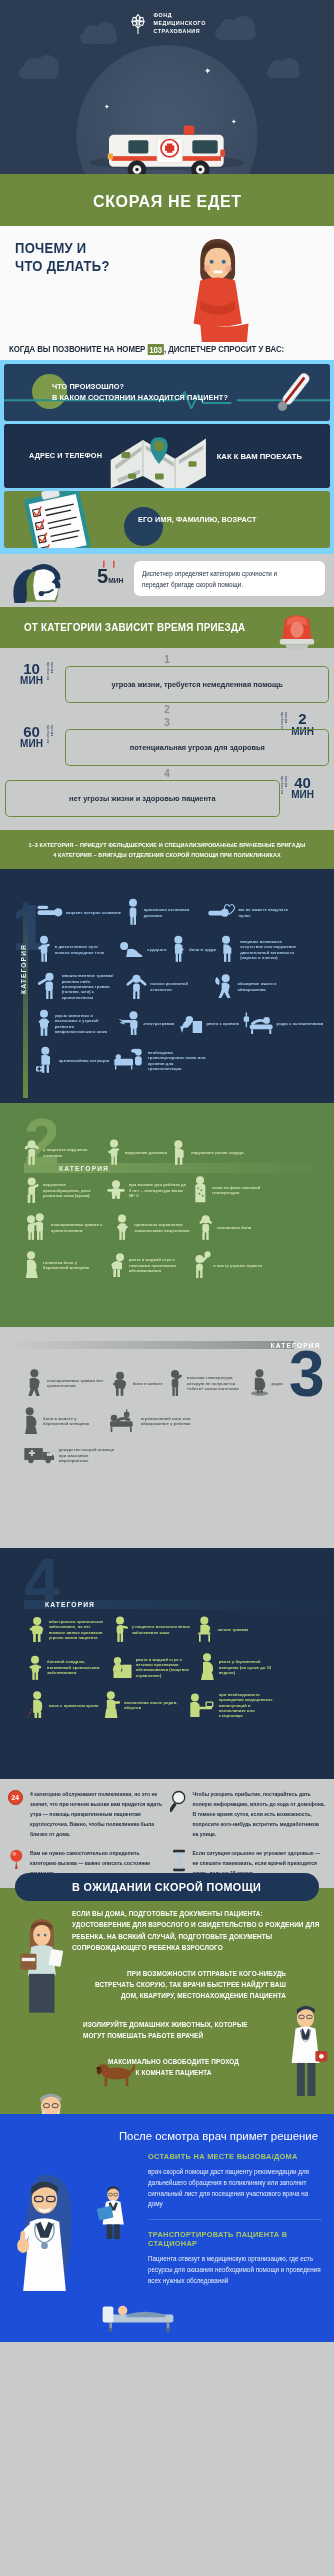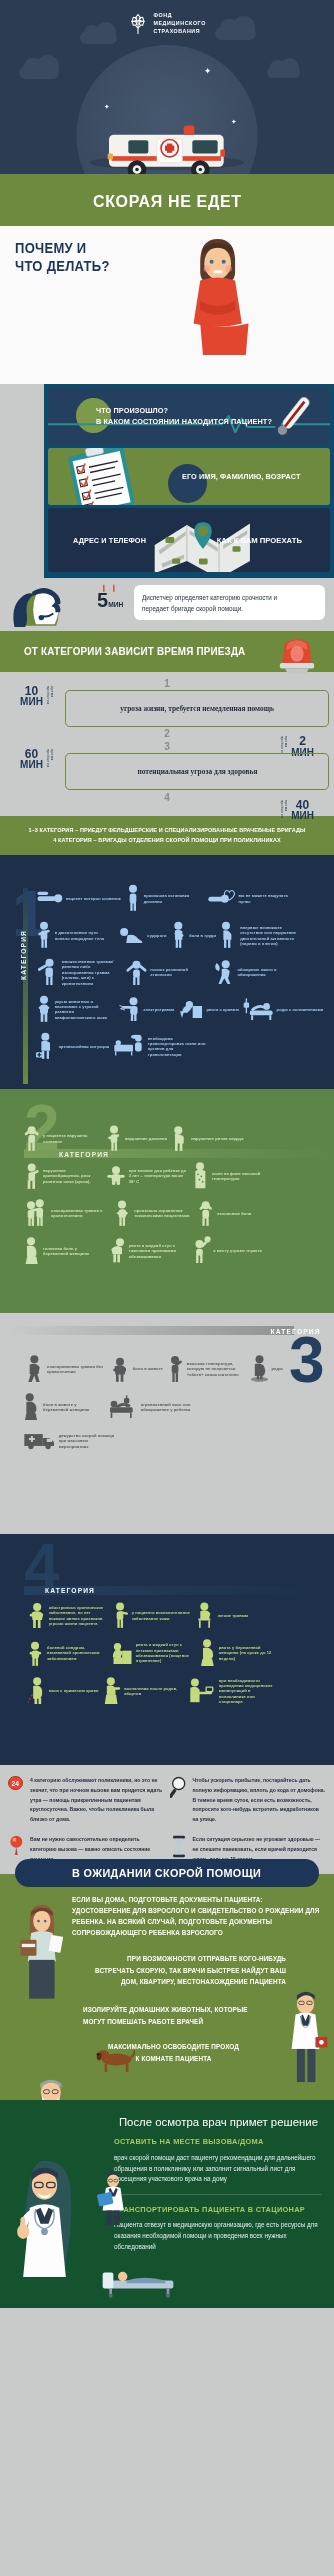--- a/index.html
+++ b/index.html
@@ -38,29 +38,29 @@
 
   .ambulance { position:absolute; left:50%; transform:translateX(-50%); bottom:-9.4px; width:140px; height:67px; }
   .amb-shadow { position:absolute; left:50%; transform:translateX(-50%); bottom:4px; width:154px; height:14.7px; background:rgba(0,0,0,.16); border-radius:50%; }
   .spark { position:absolute; color:#fff; font-size:8.7px; line-height:1; }
 
   
   .titlebar { background:#6d8a3e; text-align:center; padding:17.4px 6.7px 13.4px; position:relative; }
   .titlebar h1 { color:#fff; font-size:17.4px; letter-spacing:0.7px; font-weight:bold; text-transform:uppercase; font-family:"Liberation Sans Narrow","Liberation Sans",sans-serif; transform:scaleX(.92); }
 
   
-  .why { background:#fafafa; position:relative; height:158px; overflow:hidden; }
+  .why { background:#fafafa; position:relative; height:134px; overflow:hidden; }
   .why h2 { position:absolute; left:14.7px; top:14.7px; color:#1d3557; font-size:14px; line-height:1.25; font-weight:bold; text-transform:uppercase; letter-spacing:0.3px; transform:scaleX(.93); transform-origin:left; }
   .lady { position:absolute; right:80px; top:5.3px; width:74px; height:124px; }
   .when-bar { position:absolute; left:0; right:0; bottom:0; background:#fafafa; padding:2.7px 6.7px 5.3px 9.4px; }
   .when-bar .line { color:#1d2b3a; font-size:8.3px; font-weight:bold; text-transform:uppercase; letter-spacing:-0.1px; white-space:nowrap; transform:scaleX(.95); transform-origin:left; }
   .num103 { background:#6d8a3e; color:#fff; padding:0.7px 2px; }
 
   
-  .qwrap { background:#0c4a6e; padding:4px 4px 2.7px;margin-left:44px; }
+  .qwrap { background:#7dd3fc; padding:4px 4px 2.7px; }
   .qstrip { position:relative; margin-bottom:3.3px; border-radius:2.7px; overflow:hidden; height:57px; display:flex; align-items:center; }
   .q1 { background:#24405e; }
   .q2 { background:#6d8a3e; }
   .q3 { background:#1d2f49; height:64px; }
   .qtext { position:relative; z-index:3; color:#fff; font-size:7.7px; font-weight:bold; text-transform:uppercase; line-height:1.5; letter-spacing:0.1px; transform:scaleX(.95); transform-origin:left; }
   .q1 .qtext { margin-left:48px; }
   .q2 .qtext { margin-left:134px; }
   .q3 .qtext { margin-left:25.4px; }
   .q3 .qtext2 { position:absolute; right:28px; z-index:3; color:#fff; font-size:7.7px; font-weight:bold; text-transform:uppercase; }
   .dotgreen { position:absolute; left:28px; top:10.7px; width:35px; height:35px; border-radius:50%; background:#7d9a4a; z-index:1; }
@@ -78,27 +78,27 @@
 
   
   .catbar { background:#6d8a3e; position:relative; height:41px; display:flex; align-items:center; }
   .catbar h3 { color:#fff; font-size:10.4px; font-weight:bold; text-transform:uppercase; margin-left:24px; letter-spacing:0.2px; transform:scaleX(.95); transform-origin:left; }
   .siren { position:absolute; right:17.4px; bottom:-2.7px; width:40px; height:41px; }
 
   
   .times { background:#c9cbca; padding:6.7px 5.3px 10.7px; }
   .trow { position:relative; margin-bottom:2.7px; }
   .tnum { position:absolute; top:8px; color:#1d3557; font-weight:bold; text-align:center; width:31px; }
-  .tnum .n { font-size:12px; line-height:.95; }
+  .tnum .n { font-size:15px; line-height:.95; }
   .tnum .m { font-size:10px; line-height:1; }
   .tlabel { position:absolute; font-size:3.5px; color:#1d3557; letter-spacing:0.3px; text-transform:lowercase; writing-mode:vertical-rl; top:8px; height:28px; }
   .tbox { border:1.1px solid #6d8a3e; border-radius:4.7px; min-height:37px; display:flex; align-items:center; justify-content:center; padding:5.3px 9.4px; }
   .tbox span { color:#1d2b3a; font-size:7.7px; font-weight:bold; text-align:center; transform:scaleX(.96); }
   .tstep { text-align:center; color:#8a8d8b; font-size:10px; font-weight:bold; margin:-1.3px 0 1.3px; }
-  .left .tbox { margin-left:60px;font-family:Liberation Serif, serif; }
+  .left .tbox { margin-left:60px; }
   .left .tnum { left:10.7px; }
   .left .tlabel { left:41px; }
   .right .tbox { margin-right:49px; }
   .right .tnum { right:10.7px; }
   .right .tlabel { right:41px; }
 
   
   .brigades { background:#6d8a3e; color:#fff; text-align:center; padding:9.4px 8px; font-size:5.5px; font-weight:bold; text-transform:uppercase; line-height:1.85; letter-spacing:0.1px; }
 
   
@@ -153,21 +153,21 @@
   .waitpill h3 { color:#fff; font-size:11.4px; font-weight:bold; text-transform:uppercase; letter-spacing:0.4px; transform:scaleX(.95); }
   .wtext { color:#fff; font-size:6.4px; font-weight:bold; text-transform:uppercase; line-height:1.75; letter-spacing:0.1px; }
   .w1 { margin:-8px 13.4px 0 72px; }
   .w2 { margin:14.7px 48px 0 87px; text-align:right; }
   .w3 { margin:17.4px 80px 0 83px; }
   .w4 { margin:14.7px 94px 0 107px; text-align:center; }
 
   
   .finalpill { background:#6d8a3e; border-radius:0 0 17.4px 17.4px; margin:0 12px; padding:7.4px 6.7px 9.4px; text-align:center; }
   .finalpill h3 { color:#fff; font-size:10.4px; font-weight:bold; text-transform:uppercase; letter-spacing:0.2px; transform:scaleX(.94); }
-  .final { background:#14532d; position:relative; padding-bottom:16px; min-height:174px; }
+  .final { background:#1d4ed8; position:relative; padding-bottom:16px; min-height:174px;padding-left:34px; }
   .final h4 { color:#fff; font-size:11.4px; text-align:right; padding:16px 16px 0 0; font-weight:normal; }
   .decision { margin:9.4px 12px 0 114px; }
   .dtitle { color:#a8c763; font-size:7.4px; font-weight:bold; text-transform:uppercase; letter-spacing:0.3px; margin-bottom:6.7px; }
   .dbody { color:#e8eef5; font-size:6.3px; line-height:1.7; }
   .dsep { height:0.7px; background:rgba(255,255,255,.18); margin:9.4px 0; }
   .bigdoc { position:absolute; left:6.7px; top:57px; width:87px; height:120px; }
   .smalldoc { position:absolute; left:95px; top:72px; width:35px; height:53px; }
 </style>
 </head>
 <body>
@@ -247,20 +247,23 @@
         <circle cx="47" cy="46" r="3" fill="#3d6b8e"></circle>
           <circle cx="65" cy="46" r="3" fill="#3d6b8e"></circle>
         <circle cx="40" cy="56" r="5" fill="#f0a08a" opacity=".6"></circle>
           <circle cx="72" cy="56" r="5" fill="#f0a08a" opacity=".6"></circle>
         <rect x="50" y="59" width="13" height="4" rx="1" fill="#fff"></rect>
         <path d="M30 74 q26 -9 52 0 l10 64 q-36 10 -72 0 z" fill="#e2462f"></path>
         <path d="M30 138 q36 10 72 0 l-4 47 l-64 0 z" fill="#e2462f"></path>
         <path d="M30 104 q26 16 52 0 l0 14 q-26 14 -52 0 z" fill="#cf3a25"></path>
       </svg>
     </div>
+    <div class="when-bar">
+      <div class="line"><span>КОГДА ВЫ ПОЗВОНИТЕ НА НОМЕР</span> <span class="num103">103</span><span>, ДИСПЕТЧЕР СПРОСИТ У ВАС:</span></div>
+    </div>
   </section>
 
   <section class="qwrap">
     <div class="qstrip q1">
       <div class="dotgreen"></div>
       <svg class="ekg" viewBox="0 0 500 26" preserveAspectRatio="none">
         <path d="M0 14 H260 l10 -12 l10 24 l10 -20 l8 12 H340 l0 0" fill="none" stroke="#2a8f93" stroke-width="3"></path>
         <path d="M348 14 H500" fill="none" stroke="#2a8f93" stroke-width="3"></path>
       </svg>
       <div class="qtext">
@@ -269,20 +272,45 @@
       </div>
       <span style="position:absolute;right:5.3px;top:6.7px;z-index:4;">
         <svg width="60" height="48" viewBox="0 0 90 72">
           <g transform="rotate(38 45 36)">
             <rect x="34" y="2" width="15" height="54" rx="7" fill="#f2f4f5" stroke="#c9ced2"></rect>
             <rect x="39" y="8" width="4" height="52" fill="#a61f13"></rect>
             <circle cx="41.5" cy="62" r="7" fill="#8d9499"></circle>
           </g>
         </svg>
       </span>
+    </div>
+
+    <div class="qstrip q3">
+      <div class="qtext">АДРЕС И ТЕЛЕФОН</div>
+      <span style="position:absolute;left:100px;top:-2.7px;z-index:2;">
+        <svg width="114" height="74" viewBox="0 0 170 110">
+          <path d="M10 58 L58 28 L106 56 L152 26 L152 82 L106 108 L58 82 L10 100 Z" fill="#e8eae8"></path>
+          <path d="M58 28 L58 82 M106 56 L106 108" stroke="#c4c9c4" stroke-width="2" fill="none"></path>
+          <g fill="#b9bdb8">
+            <path d="M16 66 L56 38 L56 44 L18 72 Z"></path>
+              <path d="M62 36 L104 62 L104 68 L62 42 Z"></path>
+            <path d="M112 58 L148 36 L148 42 L112 64 Z"></path>
+              <path d="M20 86 L54 72 L54 78 L22 92 Z"></path>
+          </g>
+          <g fill="#6d8a3e">
+              <rect x="26" y="46" width="13" height="9" rx="2"></rect>
+              <rect x="76" y="78" width="13" height="9" rx="2"></rect>
+              <rect x="126" y="60" width="12" height="8" rx="2"></rect>
+              <rect x="36" y="78" width="12" height="8" rx="2"></rect>
+            </g>
+          <path d="M82 24 q-13 0 -13 13 q0 11 13 27 q13 -16 13 -27 q0 -13 -13 -13z" fill="#2a8f93"></path>
+          <circle cx="82" cy="37" r="8" fill="#6d8a3e"></circle>
+        </svg>
+      </span>
+      <div class="qtext2">КАК К ВАМ ПРОЕХАТЬ</div>
     </div>
 
     <div class="qstrip q2">
       <span style="position:absolute;left:13.4px;top:-4px;z-index:2;">
         <svg width="87" height="70" viewBox="0 0 130 104">
           <g transform="rotate(-12 65 52)">
             <rect x="18" y="8" width="84" height="90" rx="5" fill="#2a8f93"></rect>
             <rect x="24" y="16" width="72" height="78" fill="#fdfdfd"></rect>
             <rect x="46" y="2" width="26" height="12" rx="3" fill="#e6e9eb" stroke="#c4c9cc"></rect>
             <g stroke="#23272b" stroke-width="2">
@@ -299,45 +327,20 @@
                 <path d="M29 50 l4 6 l8 -12"></path>
               <path d="M29 70 l4 6 l8 -12"></path>
                 <path d="M29 88 l4 5 l8 -11"></path>
             </g>
           </g>
         </svg>
       </span>
       <div class="dotblue"></div>
       <div class="qtext">ЕГО ИМЯ, ФАМИЛИЮ, ВОЗРАСТ</div>
     </div>
-
-    <div class="qstrip q3">
-      <div class="qtext">АДРЕС И ТЕЛЕФОН</div>
-      <span style="position:absolute;left:100px;top:-2.7px;z-index:2;">
-        <svg width="114" height="74" viewBox="0 0 170 110">
-          <path d="M10 58 L58 28 L106 56 L152 26 L152 82 L106 108 L58 82 L10 100 Z" fill="#e8eae8"></path>
-          <path d="M58 28 L58 82 M106 56 L106 108" stroke="#c4c9c4" stroke-width="2" fill="none"></path>
-          <g fill="#b9bdb8">
-            <path d="M16 66 L56 38 L56 44 L18 72 Z"></path>
-              <path d="M62 36 L104 62 L104 68 L62 42 Z"></path>
-            <path d="M112 58 L148 36 L148 42 L112 64 Z"></path>
-              <path d="M20 86 L54 72 L54 78 L22 92 Z"></path>
-          </g>
-          <g fill="#6d8a3e">
-              <rect x="26" y="46" width="13" height="9" rx="2"></rect>
-              <rect x="76" y="78" width="13" height="9" rx="2"></rect>
-              <rect x="126" y="60" width="12" height="8" rx="2"></rect>
-              <rect x="36" y="78" width="12" height="8" rx="2"></rect>
-            </g>
-          <path d="M82 24 q-13 0 -13 13 q0 11 13 27 q13 -16 13 -27 q0 -13 -13 -13z" fill="#2a8f93"></path>
-          <circle cx="82" cy="37" r="8" fill="#6d8a3e"></circle>
-        </svg>
-      </span>
-      <div class="qtext2">КАК К ВАМ ПРОЕХАТЬ</div>
-    </div>
   </section>
 
   <section class="dispatch">
     <div class="operator">
       <svg viewBox="0 0 110 76" width="74" height="51">
         <path d="M14 68 q-6 -34 20 -44 q24 -9 34 8 q10 18 2 36 z" fill="#6d8a3e"></path>
         <path d="M8 70 q-6 -30 10 -44 q10 -9 20 -5 q-14 10 -12 26 q2 16 -2 23 z" fill="#1d3557"></path>
         <path d="M40 22 q22 -8 30 10 q7 16 -2 34 l-28 0 q-8 -22 0 -44z" fill="#fdfdfd"></path>
         <path d="M34 18 q22 -14 38 4 q6 7 4 14 l-8 0 q2 -10 -8 -14 q-12 -5 -24 2z" fill="#1d3557"></path>
         <path d="M68 34 q10 2 8 14 l-7 0 q1 -8 -6 -9z" fill="#1d3557"></path>
@@ -399,20 +402,23 @@
           <span>потенциальная угроза для здоровья</span>
         </div>
     </div>
     <div class="trow right">
       <div class="tstep">4</div>
       <div class="tnum">
         <div class="n">40</div>
         <div class="m">МИН</div>
       </div>
       <div class="tlabel">время прибытия</div>
+      <div class="tbox">
+          <span>нет угрозы жизни и здоровью пациента</span>
+        </div>
     </div>
   </section>
 
   <section class="brigades">
     <div>1–3 КАТЕГОРИЯ – ПРИЕДУТ ФЕЛЬДШЕРСКИЕ И СПЕЦИАЛИЗИРОВАННЫЕ ВРАЧЕБНЫЕ БРИГАДЫ</div>
     <div>4 КАТЕГОРИЯ – БРИГАДЫ ОТДЕЛЕНИЯ СКОРОЙ ПОМОЩИ ПРИ ПОЛИКЛИНИКАХ</div>
   </section>
 
   <section class="cat cat1">
     <div class="bignum">1</div>

